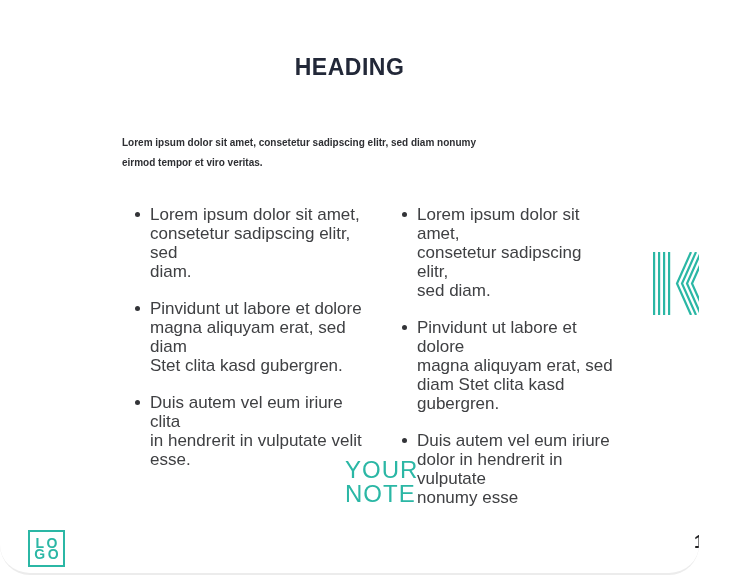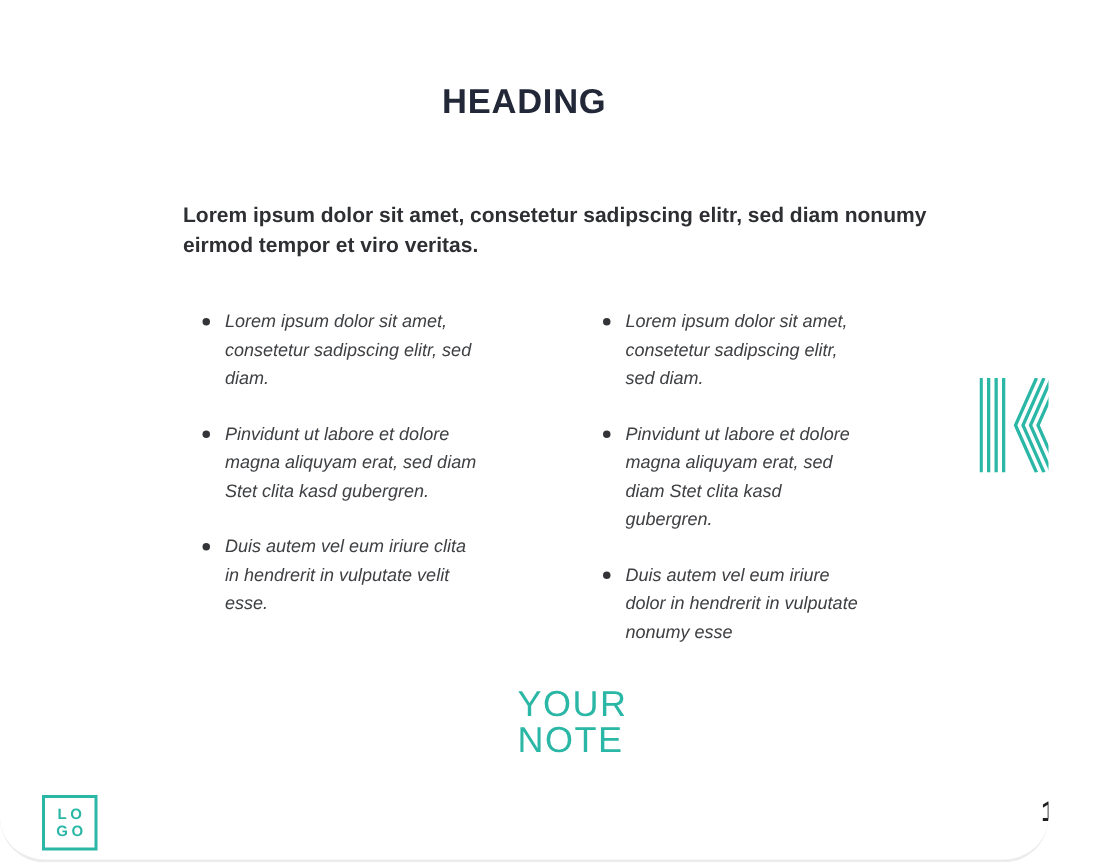--- a/index.html
+++ b/index.html
@@ -22,38 +22,37 @@
     text-align: center;
     font-size: 23px;
     font-weight: bold;
     letter-spacing: 0.5px;
     color: var(--heading);
   }
   .intro {
     position: absolute;
     left: 122px; top: 133px;
     width: 520px;
-    font-size: 14px;
+    font-size: 10px;
     font-weight: bold;
     line-height: 20px;
     color: #2e2f33;
   }
   .cols { position: absolute; top: 205px; }
   .cols.left  { left: 123px; width: 240px; }
   .cols.right { left: 390px; width: 225px; }
   .bullet-list { list-style: none; }
   .bullet-list li {
     position: relative;
     padding-left: 27px;
     margin-bottom: 18px;
-    font-size: 12px;
+    font-size: 17px;
     line-height: 19px;
     color: var(--body);
     white-space: pre-line;
-    font-style: italic;
   }
   .bullet-list li::before {
     content: "";
     position: absolute;
     left: 12px; top: 7px;
     width: 5px; height: 5px;
     border-radius: 50%;
     background: #333438;
   }
   .note {
@@ -69,21 +68,21 @@
   .logo-badge {
     position: absolute;
     left: 28px; top: 530px;
     width: 37px; height: 37px;
     border: 2px solid var(--accent);
     display: flex;
     flex-direction: column;
     align-items: center;
     justify-content: center;
     color: var(--accent);
-    font-size: 10px;
+    font-size: 14px;
     font-weight: bold;
     line-height: 11px;
     letter-spacing: 2.5px;
     text-indent: 2.5px;
   }
   .page-number {
     position: absolute;
     left: 694px; top: 531px;
     font-size: 19px;
     font-weight: bold;

